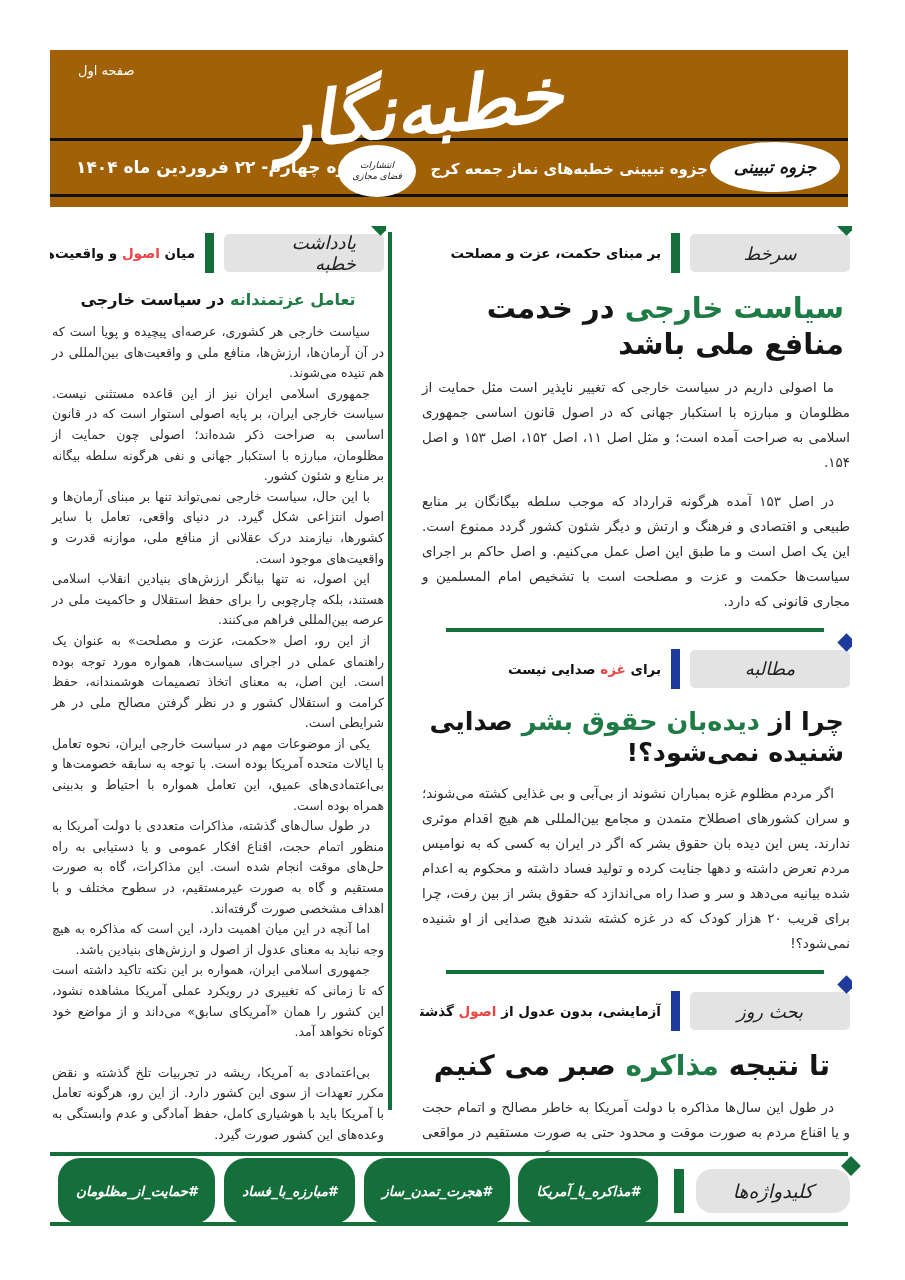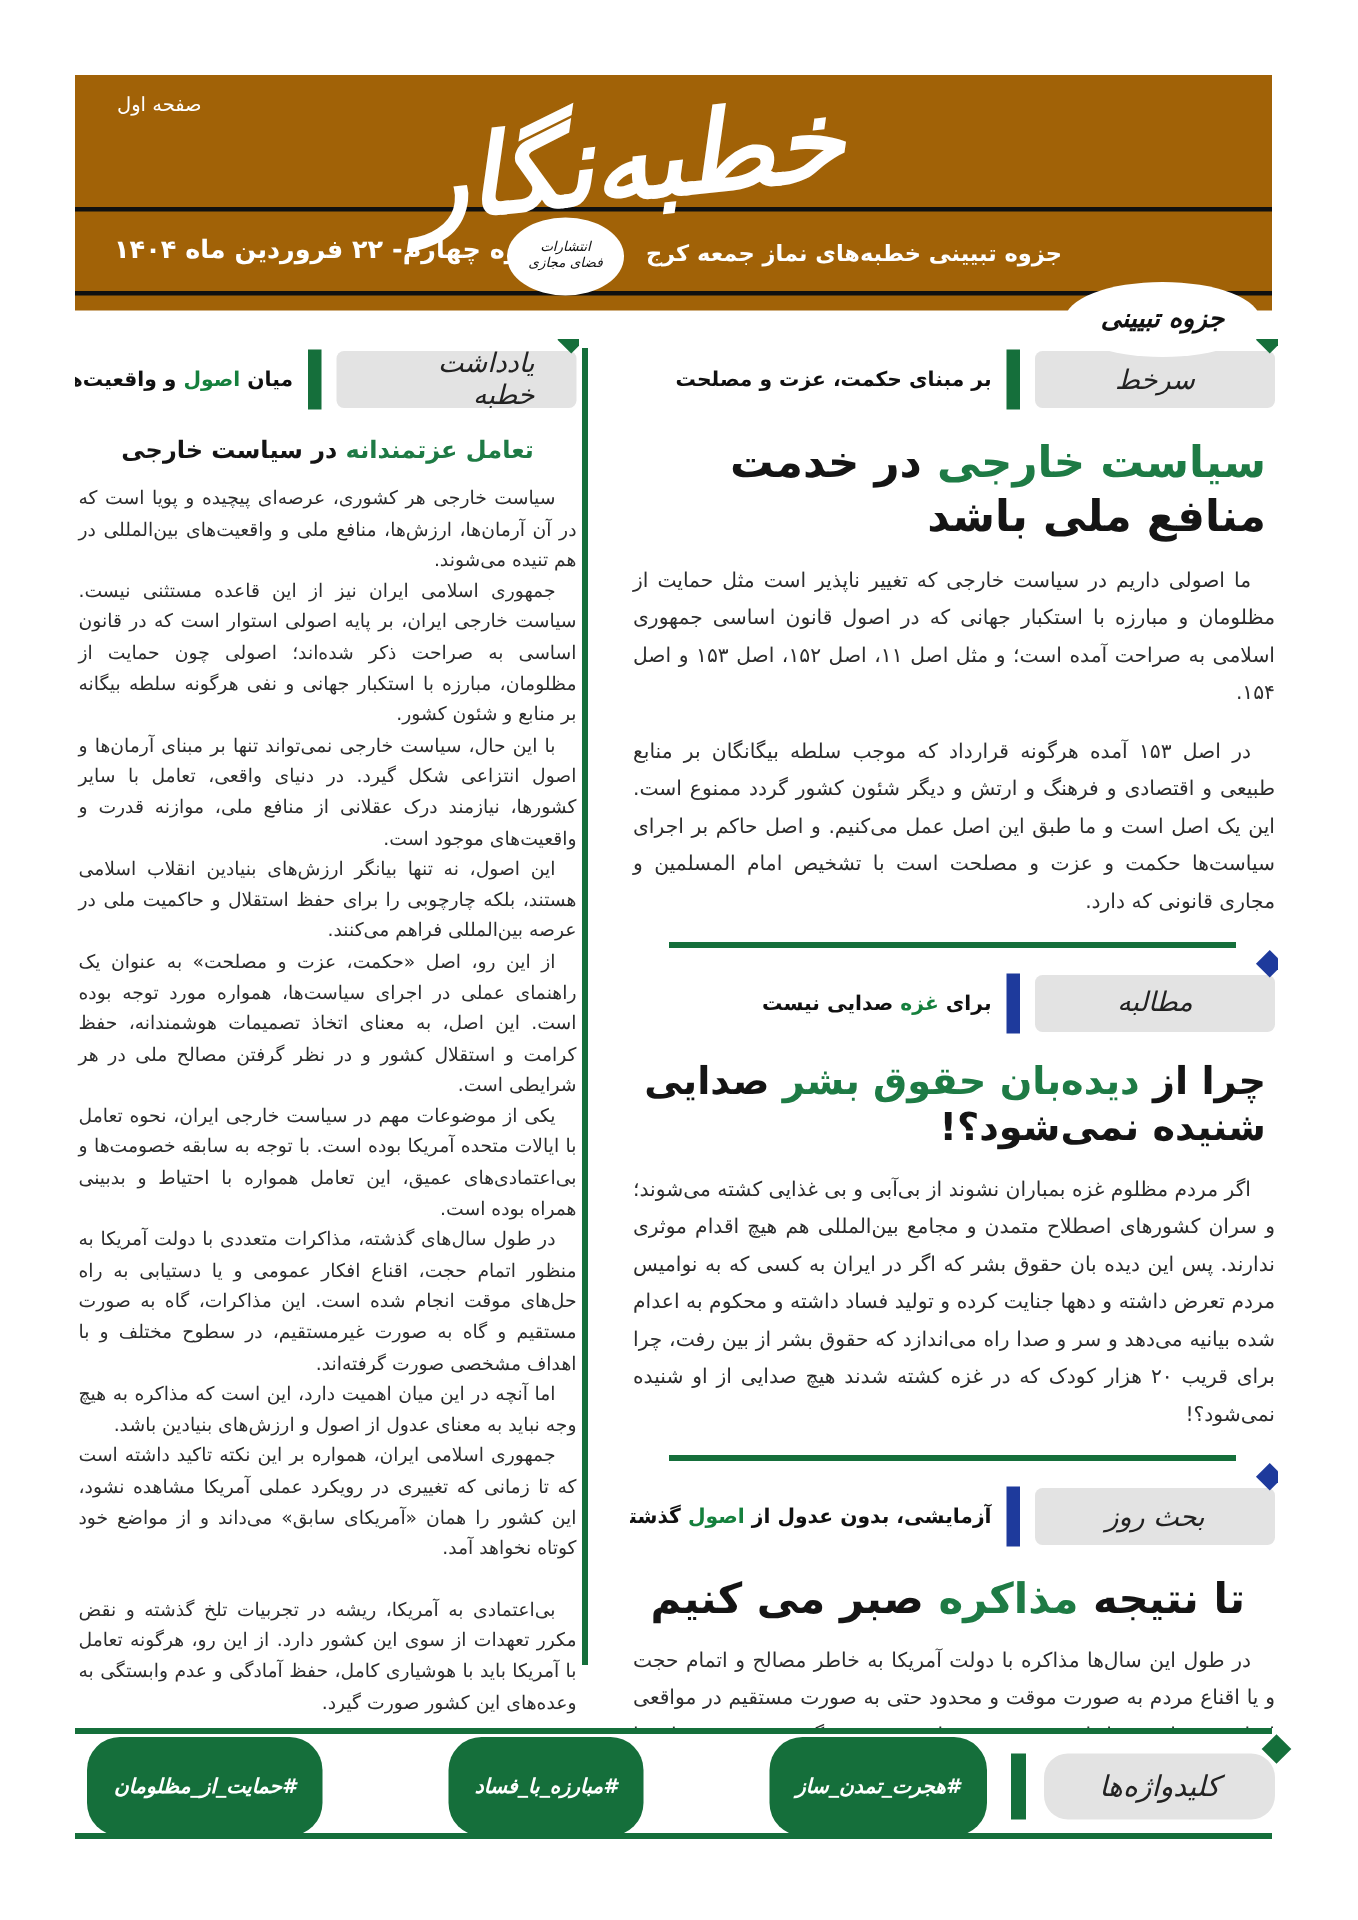--- a/index.html
+++ b/index.html
@@ -9,21 +9,21 @@
   
   .header{position:absolute;left:50px;top:50px;width:798px;height:157px;background:#a16207;}
   .hline{position:absolute;left:0;right:0;height:3px;background:#101010;z-index:1;}
   .hline1{top:88px;}
   .hline2{top:144px;}
   .page-label{position:absolute;left:28px;top:13px;color:#fff;font-size:13px;z-index:2;}
   .masthead-title{position:absolute;left:0;right:60px;top:18px;text-align:center;color:#fff;
         font-size:74px;font-weight:bold;font-style:italic;line-height:1.1;
         transform:rotate(-6deg);z-index:2;letter-spacing:-2px;}
   .badge-oval{position:absolute;right:8px;top:92px;width:130px;height:50px;background:#fff;
-        border-radius:50%;display:flex;align-items:center;justify-content:center;z-index:3;margin-top:46px;}
+        border-radius:50%;display:flex;align-items:center;justify-content:center;z-index:3;}
   .badge-oval span{font-weight:bold;font-style:italic;font-size:17px;color:#111;}
   .stamp{position:absolute;left:288px;top:95px;width:78px;height:52px;background:#fff;border-radius:50%;
         display:flex;flex-direction:column;align-items:center;justify-content:center;z-index:3;
         color:#111;font-size:9px;font-style:italic;line-height:1.25;}
   .subtitle{position:absolute;right:140px;top:110px;color:#fff;font-size:15px;font-weight:bold;z-index:2;}
   .issue{position:absolute;left:26px;top:107px;color:#fff;font-size:17px;font-weight:bold;z-index:2;}
 
   
   .divider-v{position:absolute;left:388px;top:232px;width:4px;height:878px;background:#156f3b;}
   .col-main{position:absolute;left:420px;top:226px;width:432px;height:926px;overflow:hidden;}
@@ -32,21 +32,21 @@
   
   .sec-head{position:relative;display:flex;align-items:center;gap:10px;height:42px;margin:16px 2px 0 0;}
   .sec-head.first{margin-top:6px;}
   .diamond{position:absolute;right:-3px;top:-12px;width:13px;height:13px;transform:rotate(45deg);}
   .sec-name{background:#e3e3e3;border-radius:5px;min-width:104px;height:38px;display:flex;align-items:center;
         justify-content:center;font-style:italic;font-size:18px;color:#222;padding:0 28px;letter-spacing:1px;}
   .sec-bar{width:9px;height:40px;flex:0 0 auto;}
   .green-bg{background:#156f3b;}
   .blue-bg{background:#1e3a9c;}
   .kicker{font-size:13.5px;font-weight:bold;color:#111;white-space:nowrap;}
-  .kg{color:#15803d;}
+  .kg{color:#ef4444;}
 
   
   .title{font-weight:bold;color:#151515;text-align:right;margin:16px 8px 12px 0;line-height:1.25;}
   .t1{font-size:29px;letter-spacing:-0.5px;}
   .t2{font-size:25.5px;letter-spacing:-0.5px;}
   .t3{font-size:28px;padding-right:14px;}
   .t-note{font-size:16px;text-align:center;margin:16px 0 12px;}
   .tg{color:#1e7b45;}
 
   
@@ -164,20 +164,21 @@
     </section>
   </div>
 
   <div class="rule-full rf1"></div>
 
   <div class="keywords">
     <span class="kw-diamond"></span>
     <span class="kw-label">کلیدواژه‌ها</span>
     <span class="kw-bar"></span>
     <div class="pills">
+      <span class="pill">#مذاکره_با_آمریکا</span>
       <span class="pill">#هجرت_تمدن_ساز</span>
       <span class="pill">#مبارزه_با_فساد</span>
       <span class="pill">#حمایت_از_مظلومان</span>
     </div>
   </div>
 
   <div class="rule-full rf2"></div>
 
 </div>
 

